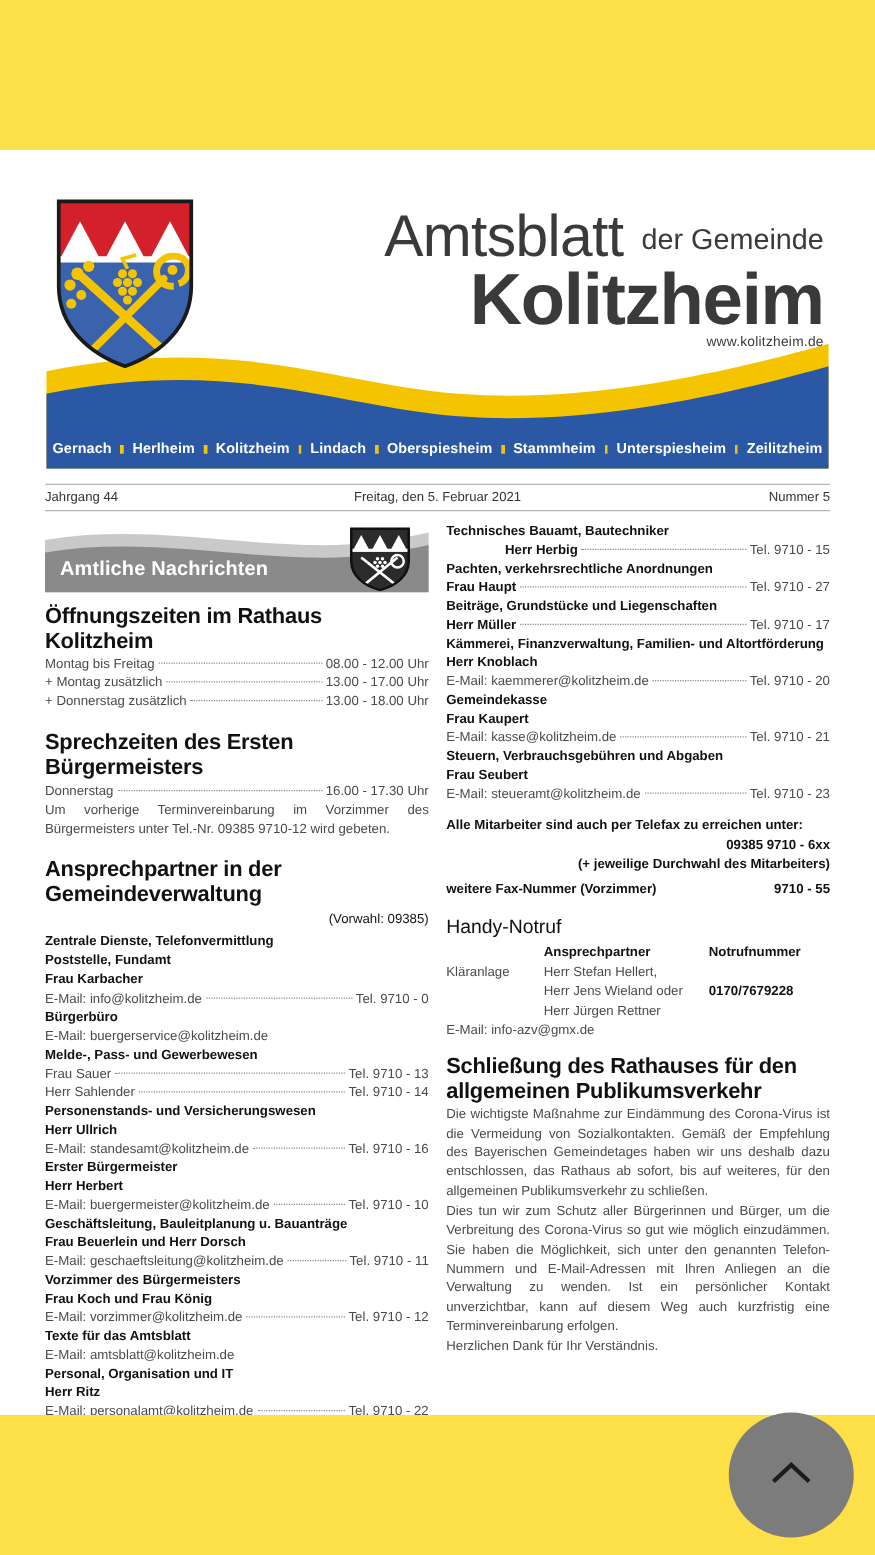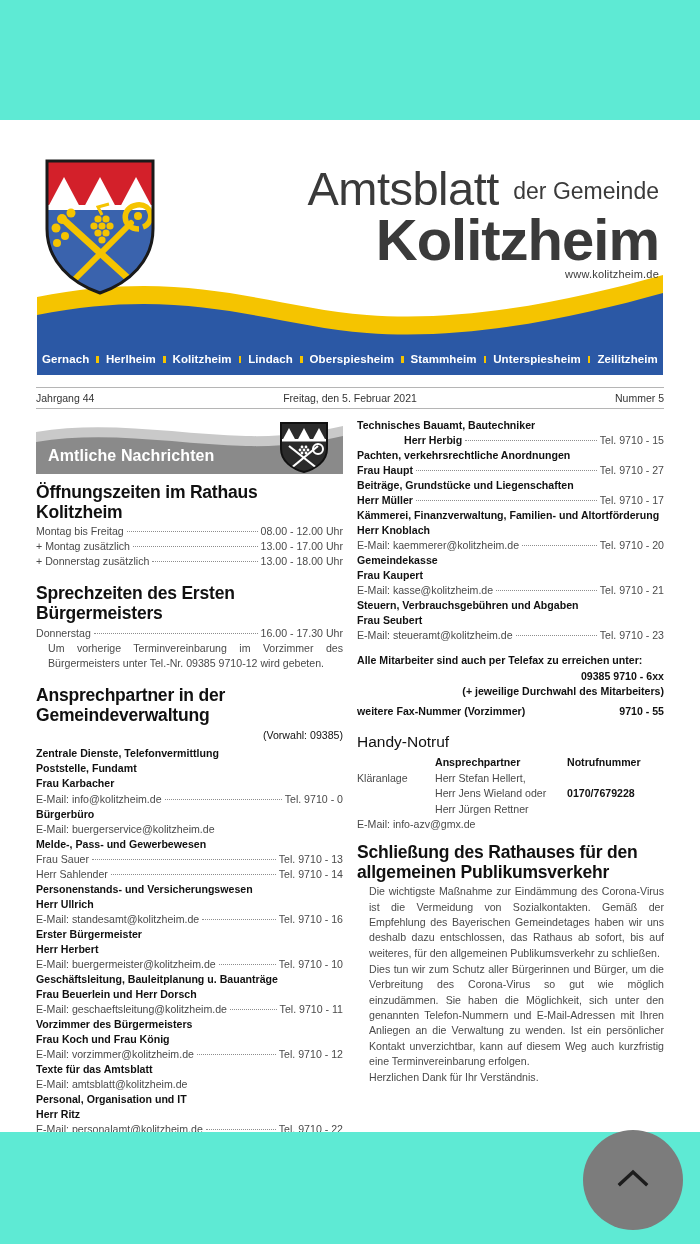--- a/index.html
+++ b/index.html
@@ -2,21 +2,21 @@
 <html><head>
 <meta charset="utf-8">
 <style>
   * { box-sizing: border-box; margin: 0; padding: 0; }
   html, body {
     width: 700px; height: 1244px;
     background: #000;
     font-family: "Liberation Sans", sans-serif;
     overflow: hidden;
   }
-  #viewport { position: relative; width: 700px; height: 1244px; background: #5eead4; }
+  #viewport { position: relative; width: 700px; height: 1244px; background: #fde047; }
 
   
   #page {
     position: absolute; left: 0; top: 120px;
     width: 700px; height: 1012px;
     background: #ffffff;
     overflow: hidden;
   }
 
   
@@ -84,21 +84,21 @@
   .row { display: flex; align-items: baseline; font-size: 10.6px; color: #4a4a4a; line-height: 1.42; }
   .row .lbl { white-space: nowrap; }
   .row .dots {
     flex: 1 1 auto; margin: 0 3px; border-bottom: 1.5px dotted #8d8d8d;
     transform: translateY(-3px); min-width: 8px;
   }
   .row .val { white-space: nowrap; }
 
   .bold-line { font-size: 10.6px; font-weight: 700; color: #111; line-height: 1.42; }
   .plain-line { font-size: 10.6px; color: #4a4a4a; line-height: 1.42; }
-  .just { font-size: 10.6px; color: #4a4a4a; line-height: 1.45; text-align: justify; margin-left: 12px; }
+  .just { font-size: 10.6px; color: #4a4a4a; line-height: 1.45; text-align: justify; }
   .small-right { font-size: 10.6px; color: #111; text-align: right; line-height: 1.4; }
   .gap10 { height: 10px; }
   .gap4 { height: 4px; }
 
   
   .fax-head { font-size: 10.6px; font-weight: 700; color: #111; line-height: 1.45; }
   .fax-c { font-size: 10.6px; font-weight: 700; color: #111; text-align: right; line-height: 1.45; }
   .fax-row { display: flex; font-size: 10.6px; font-weight: 700; color: #111; line-height: 1.5; }
   .fax-row .fl { flex: 1 1 auto; }
   .fax-row .fr { white-space: nowrap; padding-left: 8px; }

